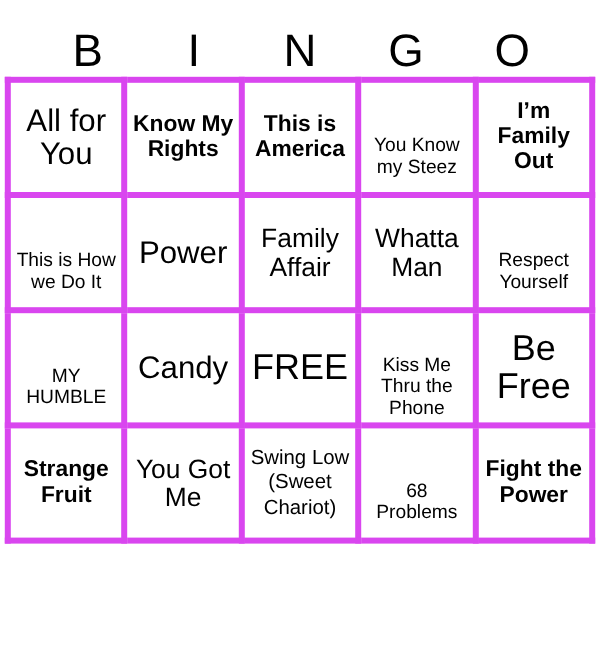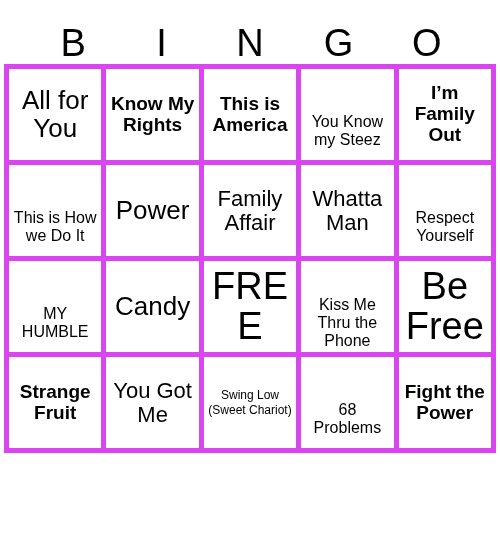--- a/index.html
+++ b/index.html
@@ -54,27 +54,27 @@
     line-height: 1.08;
     color: #000000;
     overflow: hidden;
     word-wrap: break-word;
   }
   .cell-inner {
     display: block;
     width: 100%;
   }
   
-  .fs-xs  { font-size: 12px; line-height: 1.18; }
+  .fs-xs  { font-size: 17px; line-height: 1.18; }
   .fs-s   { font-size: 14px;   line-height: 1.14; }
   .fs-m   { font-size: 16px;   line-height: 1.12; margin-top: 33px; }
   .fs-l   { font-size: 19px;   line-height: 1.1; font-weight: bold; }
   .fs-xl  { font-size: 22px;   line-height: 1.08; }
   .fs-xxl { font-size: 26px;   line-height: 1.06; }
-  .fs-3xl { font-size: 38px;   line-height: 1.05; }
+  .fs-3xl { font-size: 30px;   line-height: 1.05; }
 </style>
 </head>
 <body>
 
 <div id="card">
 
   <div id="header-row">
     <div class="header-letter">B</div>
     <div class="header-letter">I</div>
     <div class="header-letter">N</div>

